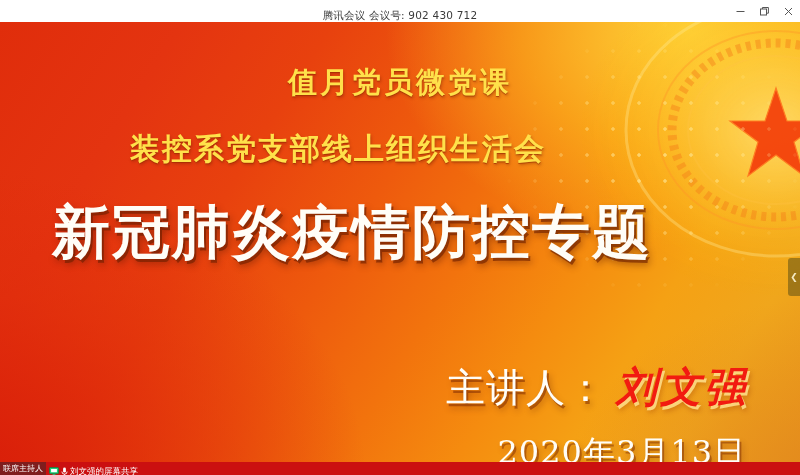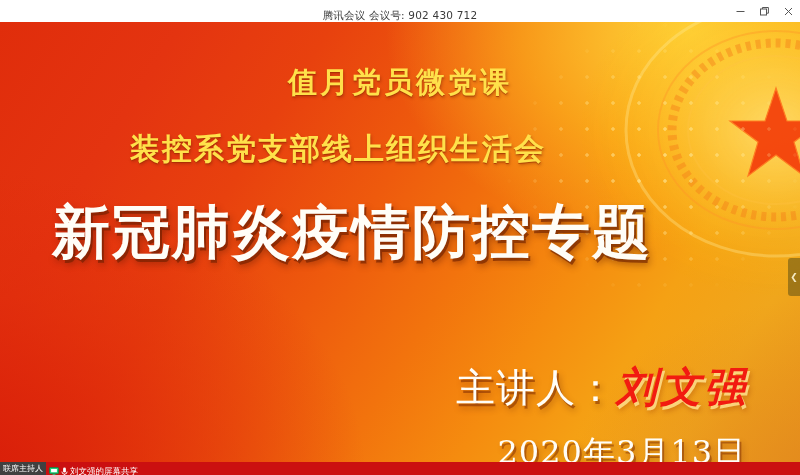--- a/index.html
+++ b/index.html
@@ -101,21 +101,21 @@
     font-size:58px; font-weight:700; letter-spacing:2px;
     color:#fffdf7;
     font-family:"DejaVu Serif","Liberation Serif",serif;
     text-shadow:
       2px 3px 0 rgba(110,30,0,.62),
       3px 5px 7px rgba(90,25,0,.45);
   }
 
   .line-speaker{
     position:absolute; top:338px; right:52px;
-    display:flex; align-items:baseline; 
+    display:flex; align-items:baseline; gap:10px;
     font-family:"DejaVu Serif","Liberation Serif",serif;
     justify-content:space-between;
   }
   .speaker-label{
     font-size:39px; font-weight:400; color:#fffdf7; letter-spacing:1px;
     text-shadow:2px 3px 0 rgba(120,35,0,.5), 3px 5px 6px rgba(100,28,0,.38);
   }
   .speaker-name{
     font-size:41px; font-weight:700; color:#f21b10;
     font-style:italic;
@@ -140,21 +140,21 @@
   }
 
   
   .statusbar{
     position:absolute; left:0; bottom:0; width:800px; height:13px;
     background:#cb1010;
     display:flex; align-items:center;
   }
   .role-badge{
     height:13px; padding:0 3px;
-    background:#404040;
+    background:#7f1d1d;
     color:#ffffff; font-size:8px; line-height:13px;
     display:flex; align-items:center;
     white-space:nowrap;
     font-family:"DejaVu Sans","Liberation Sans",sans-serif;
   }
   .share-info{
     display:flex; align-items:center; gap:2px;
     padding-left:3px; height:13px;margin-top:6px;
   }
   .share-info svg{ display:block; }

